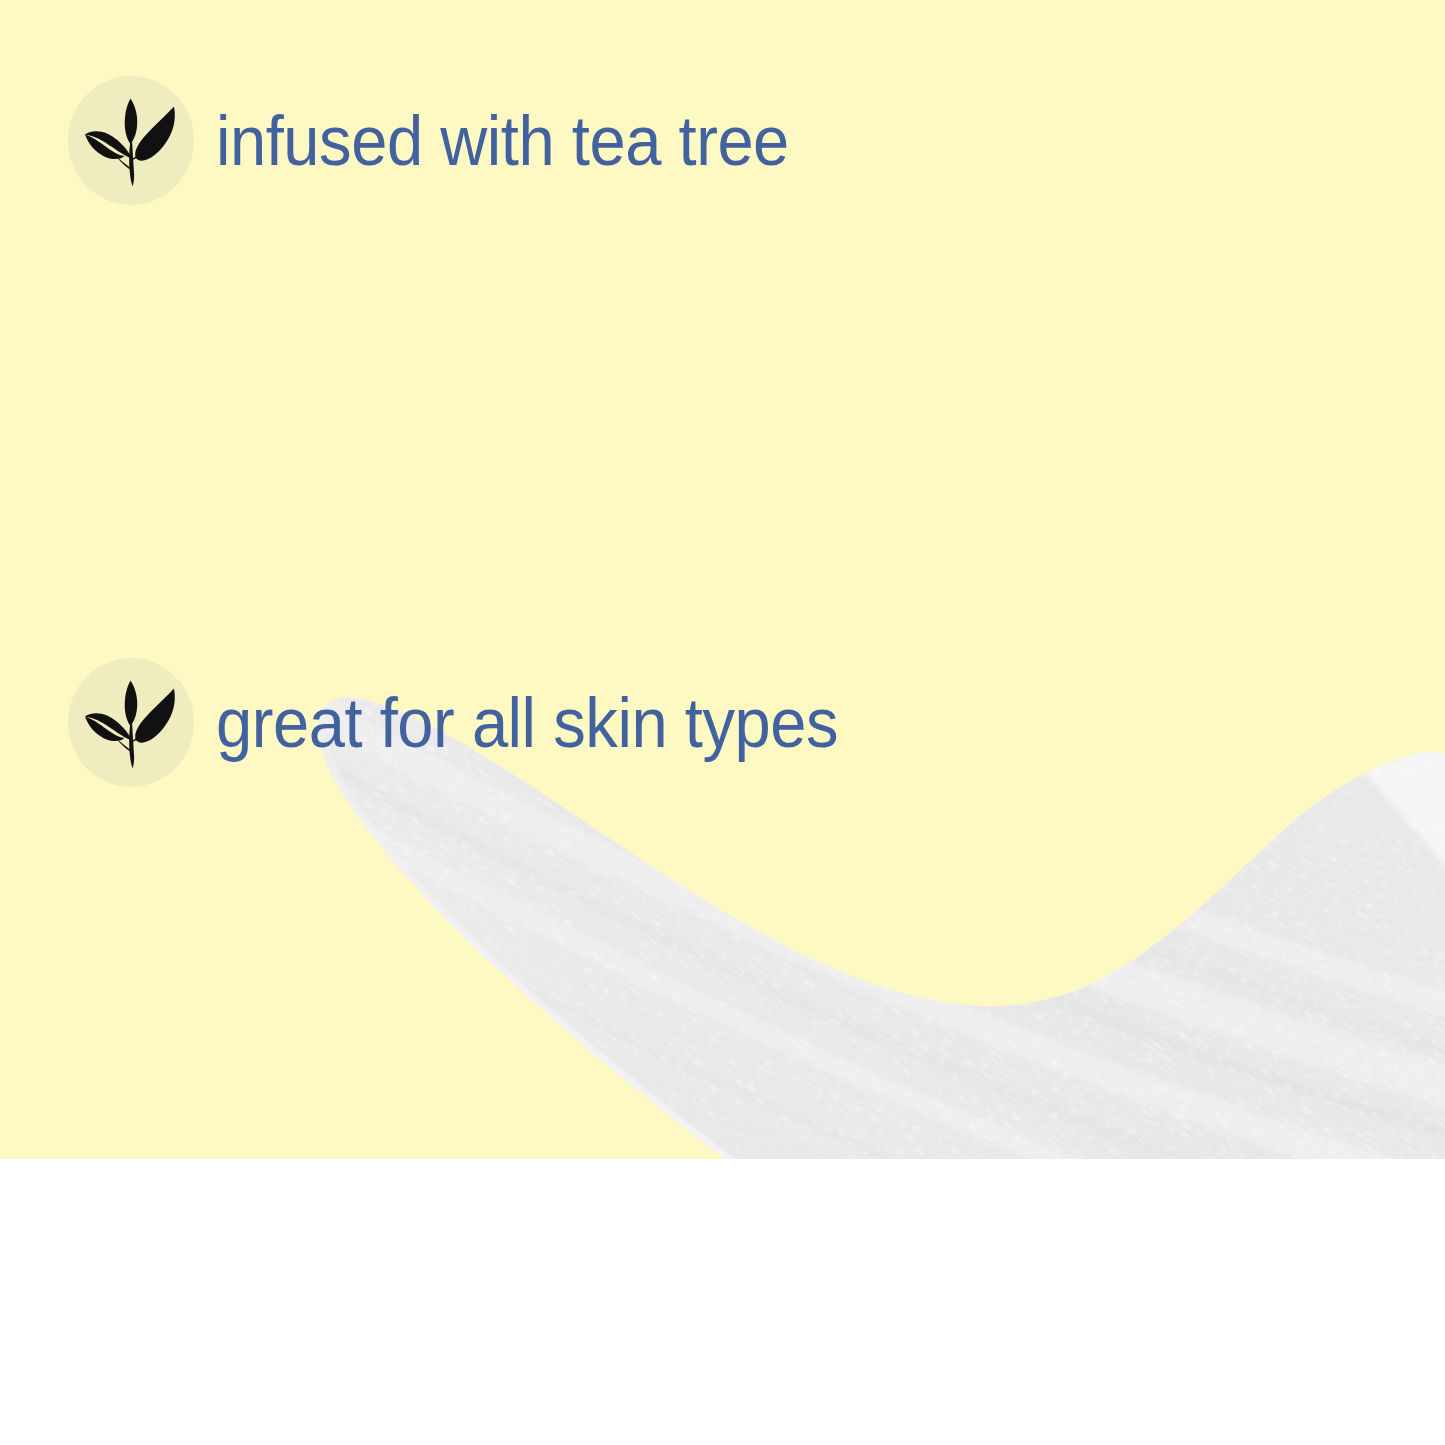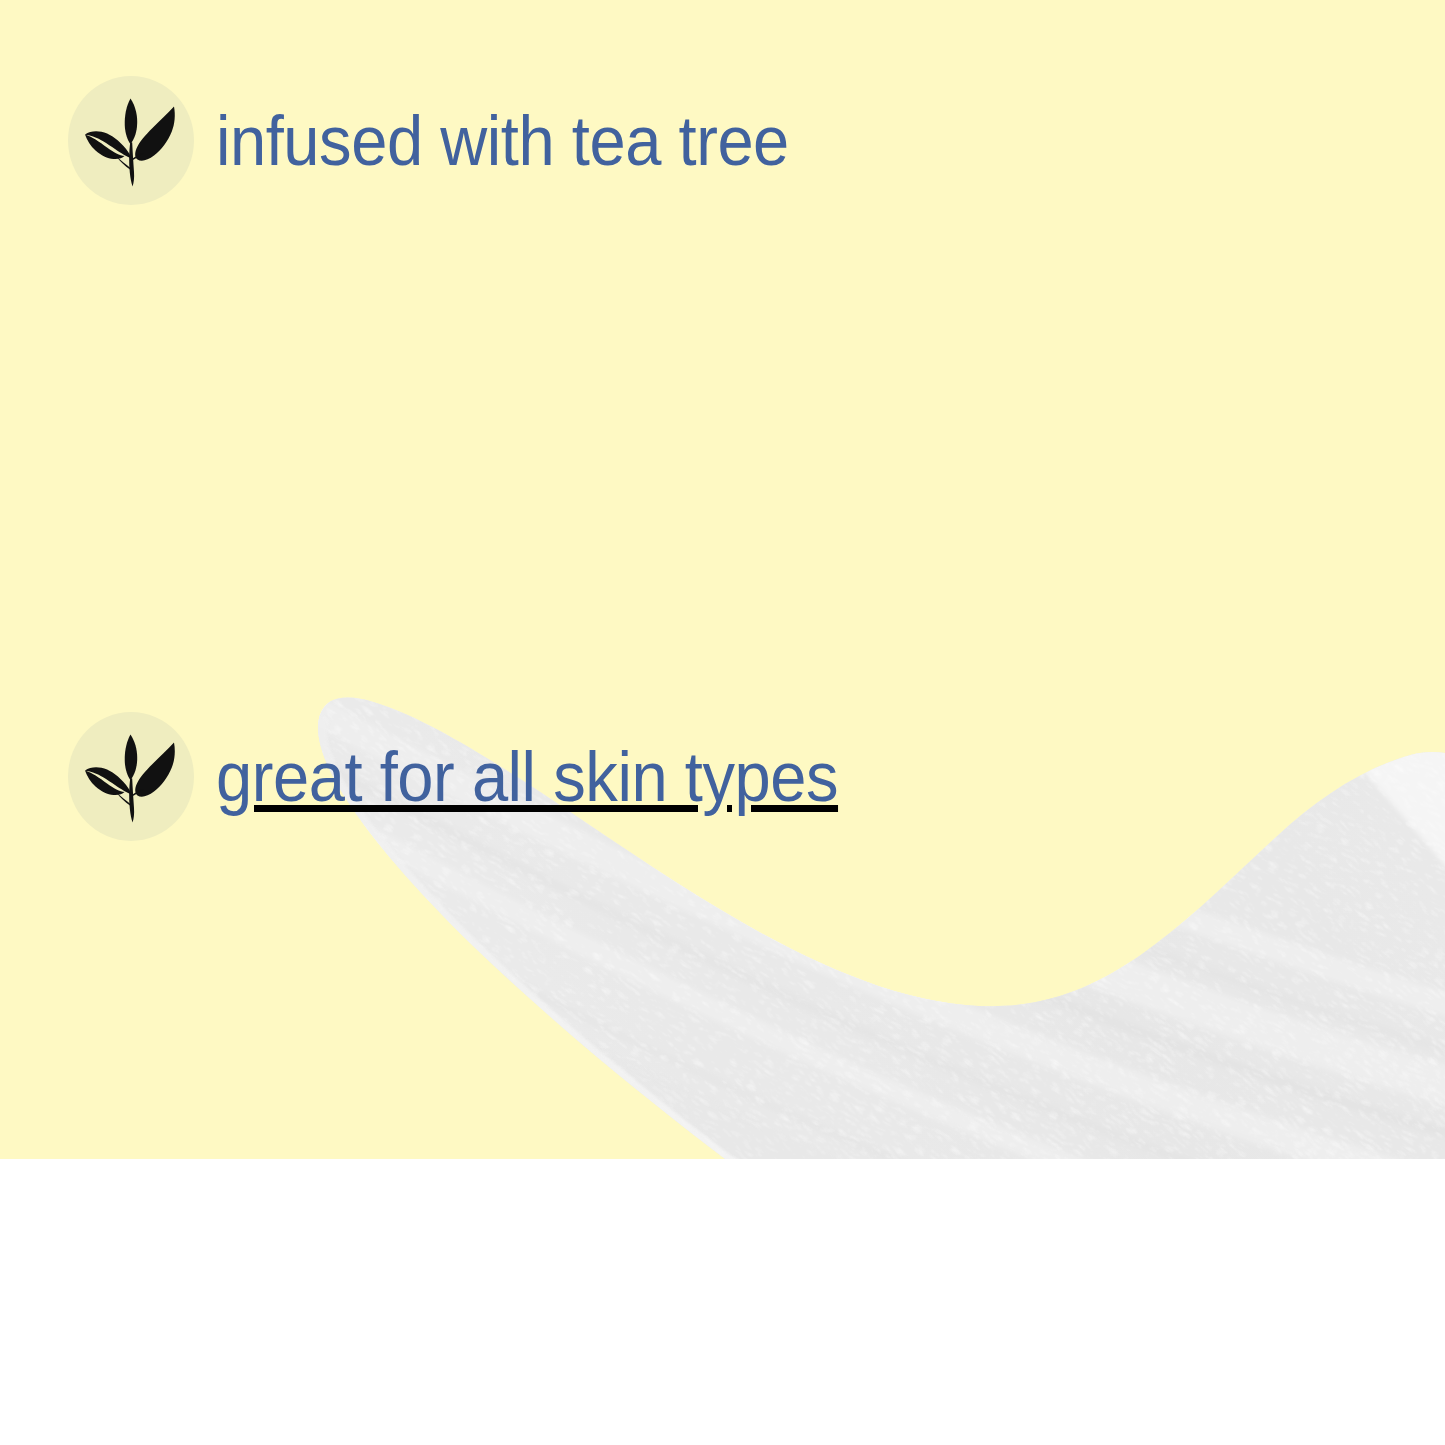--- a/index.html
+++ b/index.html
@@ -34,21 +34,21 @@
   
   .benefit-row {
     position: absolute;
     left: 68px;
     display: flex;
     align-items: center;
     z-index: 3;
   }
   #row-0 { top: 76px; }
   #row-1 { top: 378px; }
-  #row-2 { top: 712px; text-decoration: underline; }
+  #row-2 { top: 658px; }
 
   .benefit-icon-badge {
     position: relative;
     width: 126px;
     height: 129px;
     flex: 0 0 auto;
   }
   .badge-circle {
     position: absolute;
     inset: 0;

